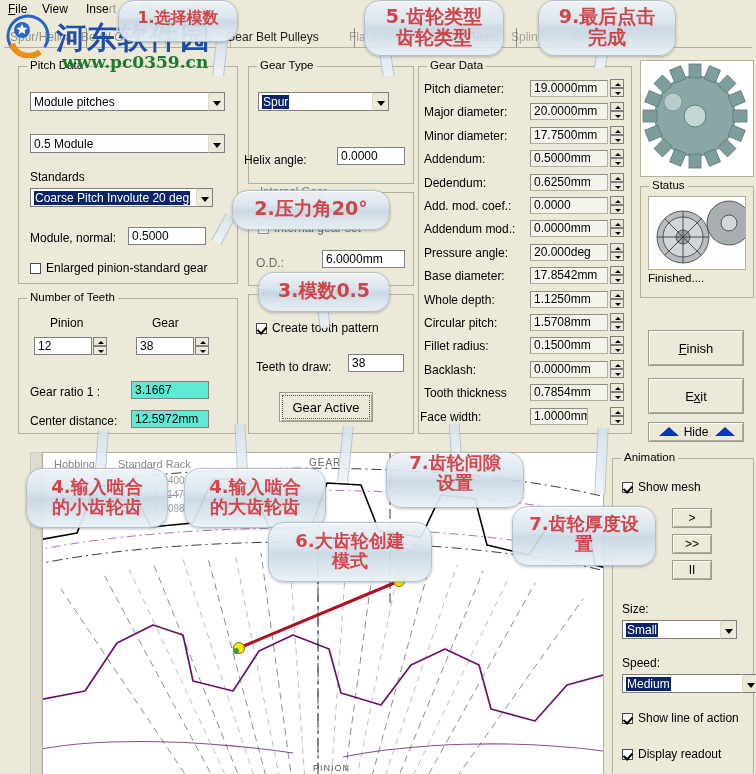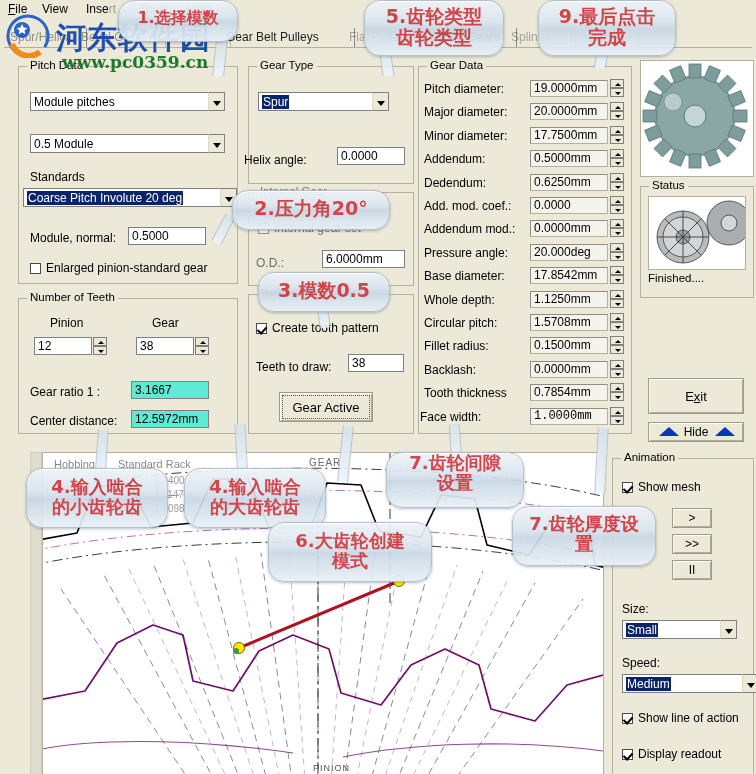--- a/index.html
+++ b/index.html
@@ -133,21 +133,21 @@
   </div>
   <div class="combo" style="left:30px;top:92px;width:178px">
     <div class="txt">Module pitches</div>
     <div class="arrow"></div>
   </div>
   <div class="combo" style="left:30px;top:134px;width:178px">
     <div class="txt">0.5 Module</div>
     <div class="arrow"></div>
   </div>
   <div class="lab" style="left:30px;top:170px">Standards</div>
-  <div class="combo" style="left:23px;top:188px;width:197px">
+  <div class="combo" style="left:30px;top:188px;width:166px">
     <div class="txt sel">Coarse Pitch Involute 20 deg</div>
     <div class="arrow"></div>
   </div>
   <div class="lab" style="left:30px;top:231px">Module, normal:</div>
   <div class="tfield" style="left:128px;top:227px;width:78px">0.5000</div>
   <div class="chk" style="left:30px;top:262px">
     <div class="box"></div>
     <div class="cl">Enlarged pinion-standard gear</div>
   </div>
 
@@ -286,21 +286,21 @@
         <div class="up" style="height:9px"></div>
         <div class="dn" style="top:9px;height:9px"></div>
       </div>
       <div class="lab" style="left: 424px; top: 386.2px;">Tooth thickness</div>
       <div class="stat" style="left: 530px; top: 384.2px; width: 78px;">0.7854mm</div>
       <div class="spin" style="left: 610px; top: 383.2px; height: 18px;">
         <div class="up" style="height:9px"></div>
         <div class="dn" style="top:9px;height:9px"></div>
       </div>
       <div class="lab" style="left: 420px; top: 409.6px; text-align: center;">Face width:</div>
-      <div class="stat" style="left: 530px; top: 407.6px; width: 78px; font-family: Liberation Mono, monospace;">1.0000mm</div>
+      <div class="stat" style="left: 530px; top: 407.6px; width: 58px;">1.0000mm</div>
       <div class="spin" style="left: 610px; top: 406.6px; height: 18px;">
         <div class="up" style="height:9px"></div>
         <div class="dn" style="top:9px;height:9px"></div>
       </div>
     </div>
 
   <div class="thumb" style="left:640px;top:60px;width:112px;height:115px">
     <svg class="gearpic" viewBox="0 0 112 115">
       <rect width="112" height="115" fill="#ffffff"></rect>
       <g transform="translate(54,55)">
@@ -376,20 +376,23 @@
         <circle cx="80" cy="26" r="22" fill="#a9aeb1"></circle>
         <circle cx="80" cy="26" r="8" fill="#d3d6d8"></circle>
       </g>
       <g stroke="#3a3a3a" stroke-width="0.9">
         <path d="M8 40 h52 M34 14 v52 M16 22 L52 58 M52 22 L16 58"></path>
       </g>
     </svg>
   </div>
   <div class="lab" style="left:648px;top:272px;font-size:11.5px">Finished....</div>
 
+  <div class="btn" style="left:648px;top:330px;width:96px;height:36px;line-height:35px">
+    <span><u>F</u>inish</span>
+  </div>
   <div class="btn" style="left:648px;top:378px;width:96px;height:36px;line-height:35px">
     <span>E<u>x</u>it</span>
   </div>
   <div class="btn" style="left:648px;top:422px;width:96px;height:20px;line-height:19px;font-size:12px">
     <svg width="96" height="18" style="position:absolute;left:0;top:0">
       <polygon points="10,13 20,4 30,13" fill="#0b36b5"></polygon>
       <polygon points="66,13 76,4 86,13" fill="#0b36b5"></polygon>
     </svg>
     <span style="position:relative">Hide</span>
   </div>

